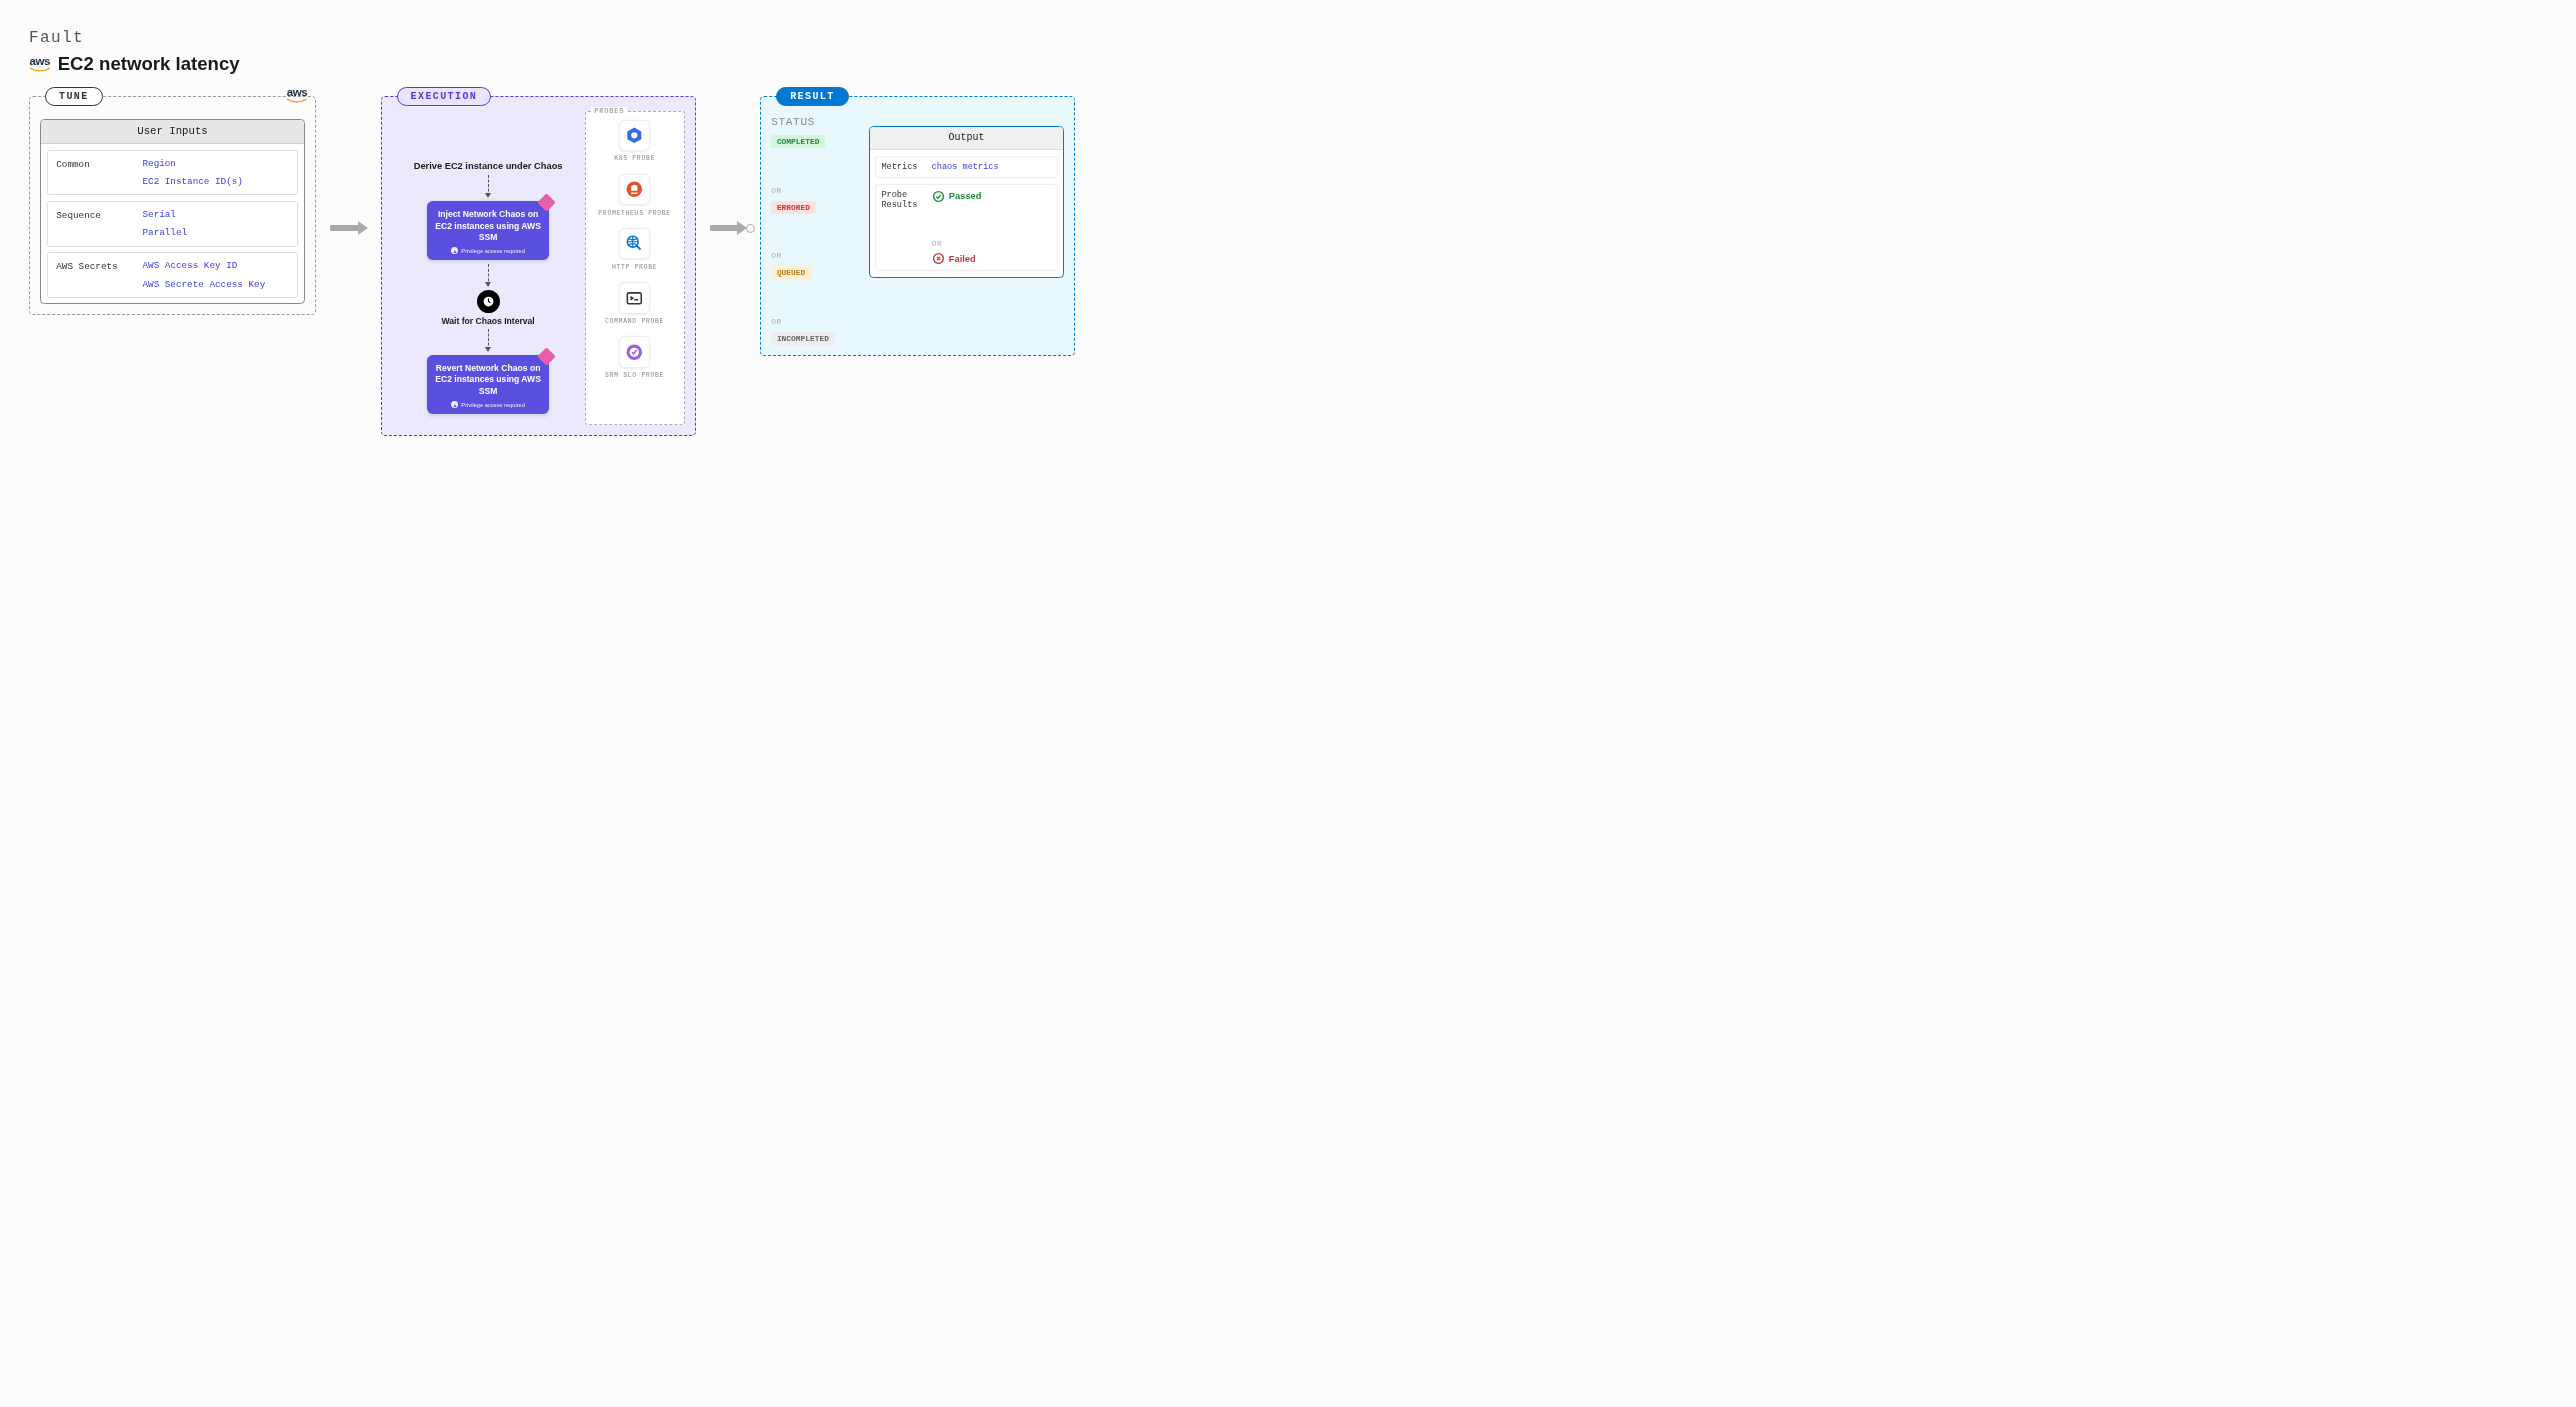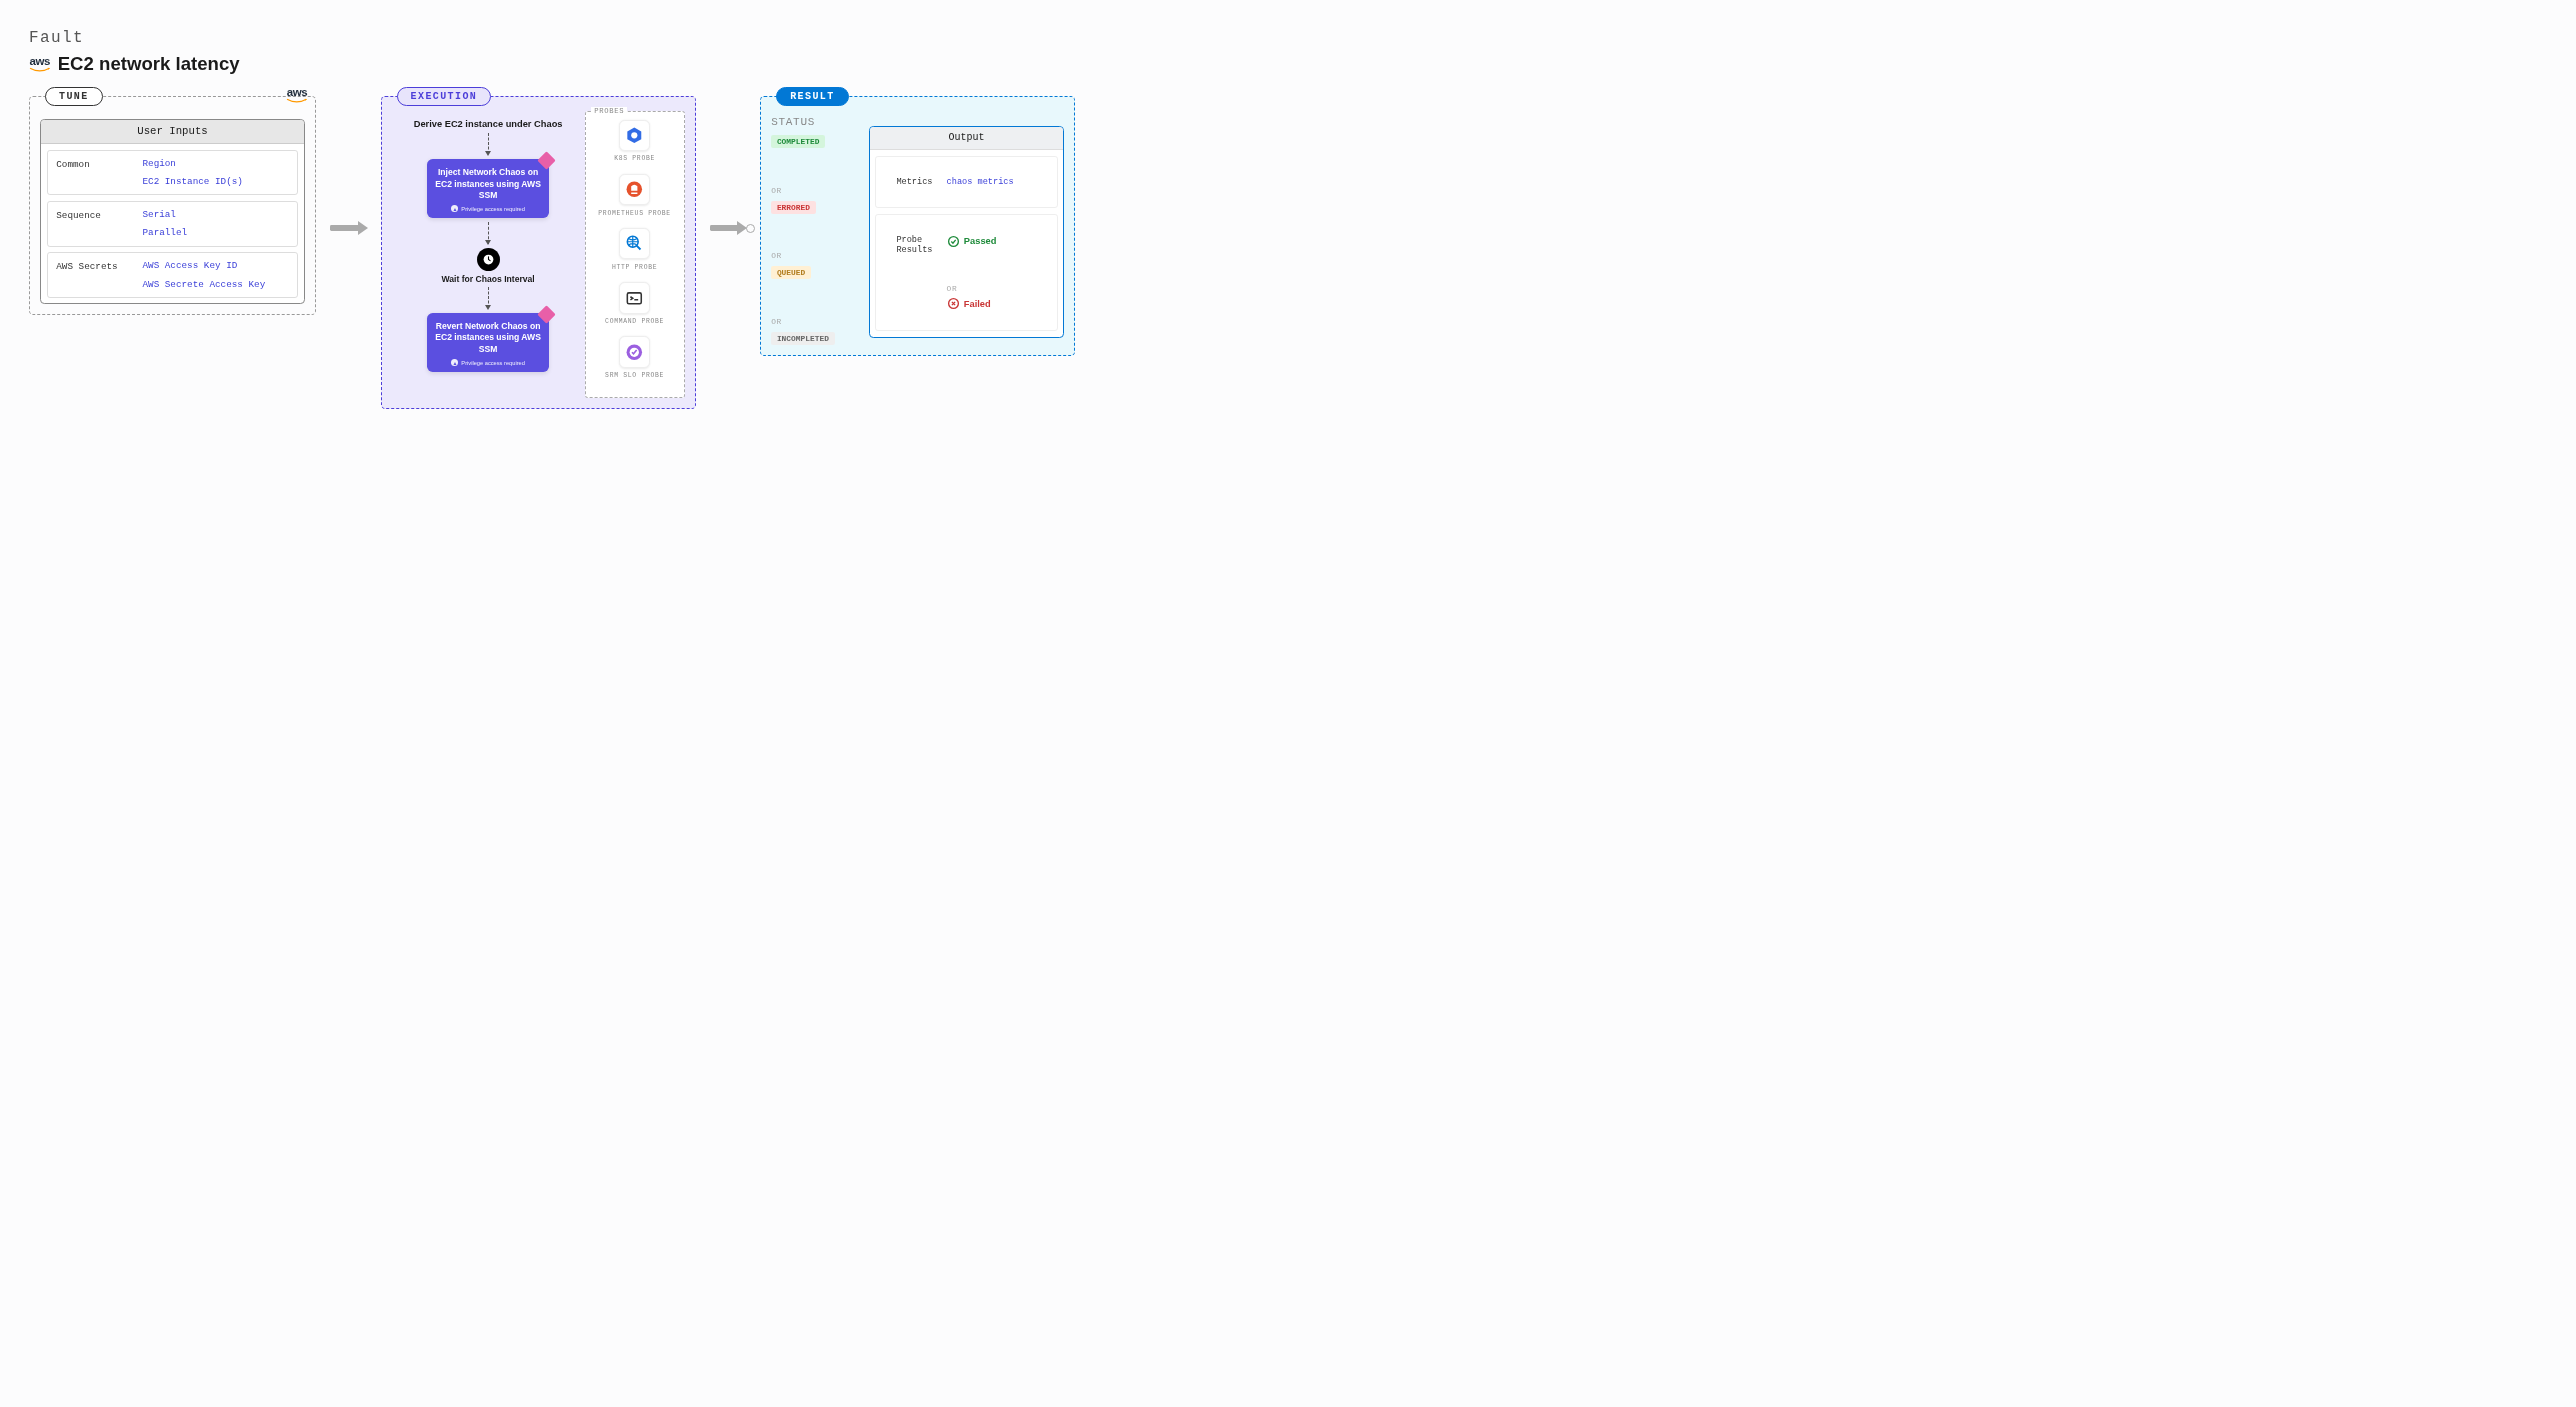--- a/index.html
+++ b/index.html
@@ -21,21 +21,21 @@
 .pill-tune { background: #fff; border: 1.4px solid #333; color: #333; }
 .pill-exec { background: #e8e4fb; border: 1.4px solid #4c3ed9; color: #4c3ed9; }
 .pill-result { background: #0278d5; border: 1.4px solid #0278d5; color: #fff; }
 .aws-corner { position: absolute; top: -11.5px; right: 7.2px; }
 .inputs-card { border: 1.1px solid #888; border-radius: 4.3px; background: #fff; margin-top: 7.2px; }
 .inputs-header { background: #e7e7e7; padding: 5.7px; text-align: center; font-family: 'Courier New', monospace; font-size: 10.7px; border-bottom: 0.7px solid #ccc; border-radius: 3.6px 3.6px 0 0; }
 .section { border: 0.7px solid #ddd; margin: 5.7px; border-radius: 2.9px; padding: 7.2px 8.6px; display: flex; gap: 7.2px; }
 .section-label { font-family: 'Courier New', monospace; font-size: 9.3px; color: #333; flex: 0 0 79px; line-height: 1.6; }
 .section-values { flex: 1; display: flex; flex-direction: column; gap: 7.2px; }
 .value { font-family: 'Courier New', monospace; font-size: 9.3px; color: #3a3fd8; }
-.exec-left { flex: 1; display: flex; flex-direction: column; align-items: center; padding: 7.2px 4.3px; }
+.exec-left { flex: 1; display: flex; flex-direction: column; align-items: center; padding: 7.2px 4.3px; margin-top: 42px; }
 .exec-right { border: 0.7px dashed #aaa; border-radius: 2.9px; background: #fff; padding: 7.2px 5.7px; width: 100px; position: relative; }
 .probes-label { position: absolute; top: -5.7px; left: 5.7px; background: #fff; padding: 0 2.9px; font-family: 'Courier New', monospace; font-size: 7.2px; color: #888; letter-spacing: 0.7px; }
 .derive { font-size: 9.3px; font-weight: 700; text-align: center; margin-bottom: 4.3px; }
 .dline { width: 0; height: 21.5px; border-left: 1.1px dashed #555; position: relative; }
 .dline::after { content: ''; position: absolute; bottom: -1.4px; left: -3.2px; border-left: 3.6px solid transparent; border-right: 3.6px solid transparent; border-top: 5px solid #555; }
 .step-card { background: #5b4fe0; color: #fff; border-radius: 5.7px; padding: 8.6px 7.2px 5.7px; width: 122px; text-align: center; position: relative; margin: 4.3px 0; box-shadow: 0 1.4px 4.3px rgba(0,0,0,0.1); }
 .step-card .tl { font-size: 8.6px; font-weight: 600; line-height: 1.3; }
 .priv { display: flex; align-items: center; justify-content: center; gap: 2.9px; font-size: 5.7px; margin-top: 4.3px; opacity: 0.9; }
 .priv-icon { width: 7.2px; height: 7.2px; background: #fff; border-radius: 50%; display: inline-flex; align-items: center; justify-content: center; font-size: 5px; color: #5b4fe0; }
 .corner-badge { position: absolute; top: -4.3px; right: -4.3px; width: 13px; height: 13px; background: #e85fa8; transform: rotate(45deg); border-radius: 1.4px; }
@@ -51,21 +51,21 @@
 .status-label { font-family: 'Courier New', monospace; font-size: 11px; color: #888; letter-spacing: 0.7px; margin-bottom: 7.2px; }
 .status-node { display: flex; flex-direction: column; gap: 5.7px; }
 .badge { display: inline-block; padding: 2.1px 5.7px; border-radius: 2.1px; font-family: 'Courier New', monospace; font-size: 7.9px; font-weight: 700; width: fit-content; }
 .b-completed { background: #d4f5dc; color: #1f8b3b; }
 .b-errored { background: #fde1e1; color: #c93636; }
 .b-queued { background: #fff0d4; color: #b27d1f; }
 .b-incompleted { background: #eee; color: #666; }
 .or { font-family: 'Courier New', monospace; font-size: 7.9px; color: #aaa; letter-spacing: 0.7px; margin-top: 32px; }
 .output-card { border: 1.1px solid #0278d5; border-radius: 4.3px; background: #fff; flex: 1; margin-top: 14.3px; height: fit-content; }
 .output-header { background: #eef0f2; padding: 5.7px; text-align: center; font-family: 'Courier New', monospace; font-size: 10px; border-bottom: 0.7px solid #ddd; border-radius: 3.6px 3.6px 0 0; }
-.output-row { border: 0.7px solid #eee; margin: 5.7px; border-radius: 2.9px; padding: 20px; display: flex; gap: 7.2px; }
+.output-row { border: 0.7px solid #eee; margin: 5.7px; border-radius: 2.9px; padding: 5px; display: flex; gap: 7.2px; }
 .output-key { font-family: 'Courier New', monospace; font-size: 8.6px; color: #333; flex: 0 0 43px; }
 .output-val { font-family: 'Courier New', monospace; font-size: 8.6px; color: #3a3fd8; }
 .pr-col { display: flex; flex-direction: column; gap: 4.3px; }
 .pr-item { display: flex; align-items: center; gap: 4.3px; font-size: 9.3px; font-weight: 600; }
 .passed { color: #1f8b3b; }
 .failed { color: #c93636; }
 .ring-arrow { margin-top: 129px; flex: 0 0 36px; display:flex; align-items:center; }
 .ring-arrow .arrow-line::before { content:''; position:absolute; right:-15.8px; top:-1.4px; width:7.2px; height:7.2px; border:1.1px solid #aaa; border-radius:50%; background:#fcfcfd; }
 </style>
 </head>

